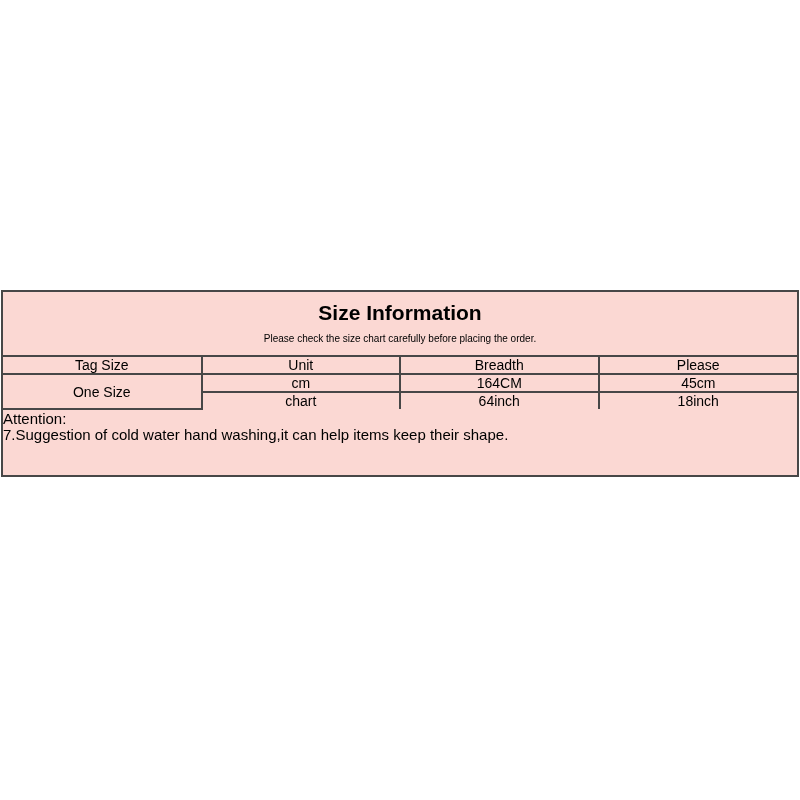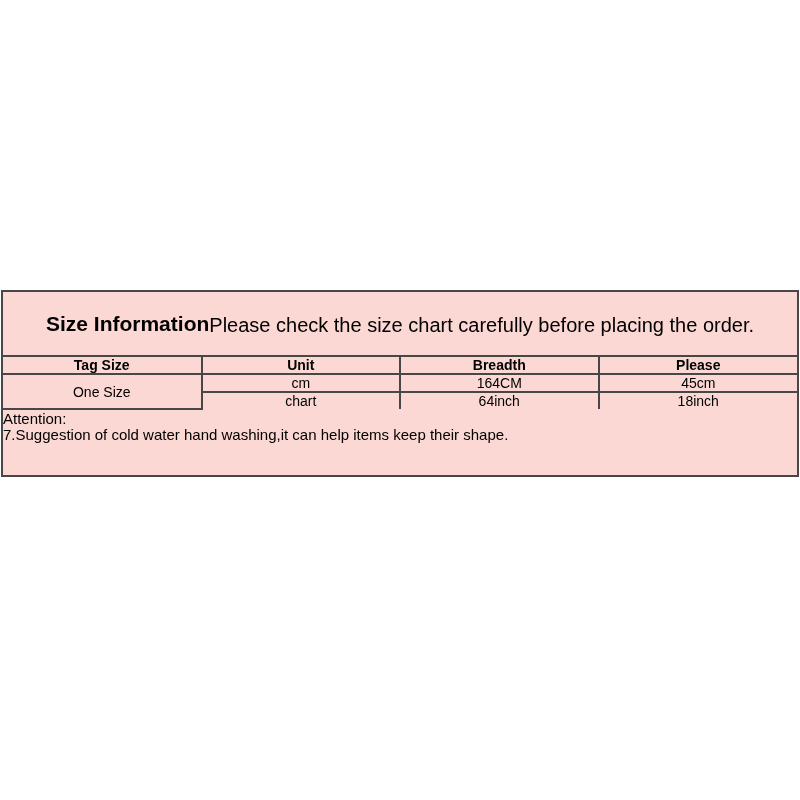--- a/index.html
+++ b/index.html
@@ -22,51 +22,51 @@
     position: absolute;
     top: 290px;
     left: 1px;
     width: 794px;
     border: 2px solid #474747;
     background: #fbd8d3;
   }
   .panel-head {
     height: 63px;
     display: flex;
-    flex-direction: row;
+    flex-direction: column;
     align-items: center;
     justify-content: center;
   }
   .panel-title {
     font-size: 21px;
     font-weight: bold;
     line-height: 26px;
     text-align: center;
   }
   .panel-subtitle {
-    font-size: 20px;
+    font-size: 10px;
     line-height: 19px;
     margin-top: 3px;
     text-align: right;
   }
   table.size-table {
     width: 100%;
     border-collapse: collapse;
     table-layout: fixed;
   }
   .size-table th, .size-table td {
     border: 2px solid #474747;
     padding: 0;
     height: 15px;
     font-size: 14px;
     line-height: 16px;
     text-align: center;
     vertical-align: middle;
   }
-  .size-table th { font-weight: bold; }
+  .size-table th { font-weight: normal; }
   .size-table th:first-child, .size-table td.first-col { border-left: none; }
   .size-table th:last-child,  .size-table td:last-child { border-right: none; }
   .size-table tr:last-child td { border-bottom: none; }
   .attention {
     padding: 1px 2px 2px 0;
     font-size: 15px;
     line-height: 16px;
     min-height: 62px;
   }
   .attention-line { white-space: normal; }

